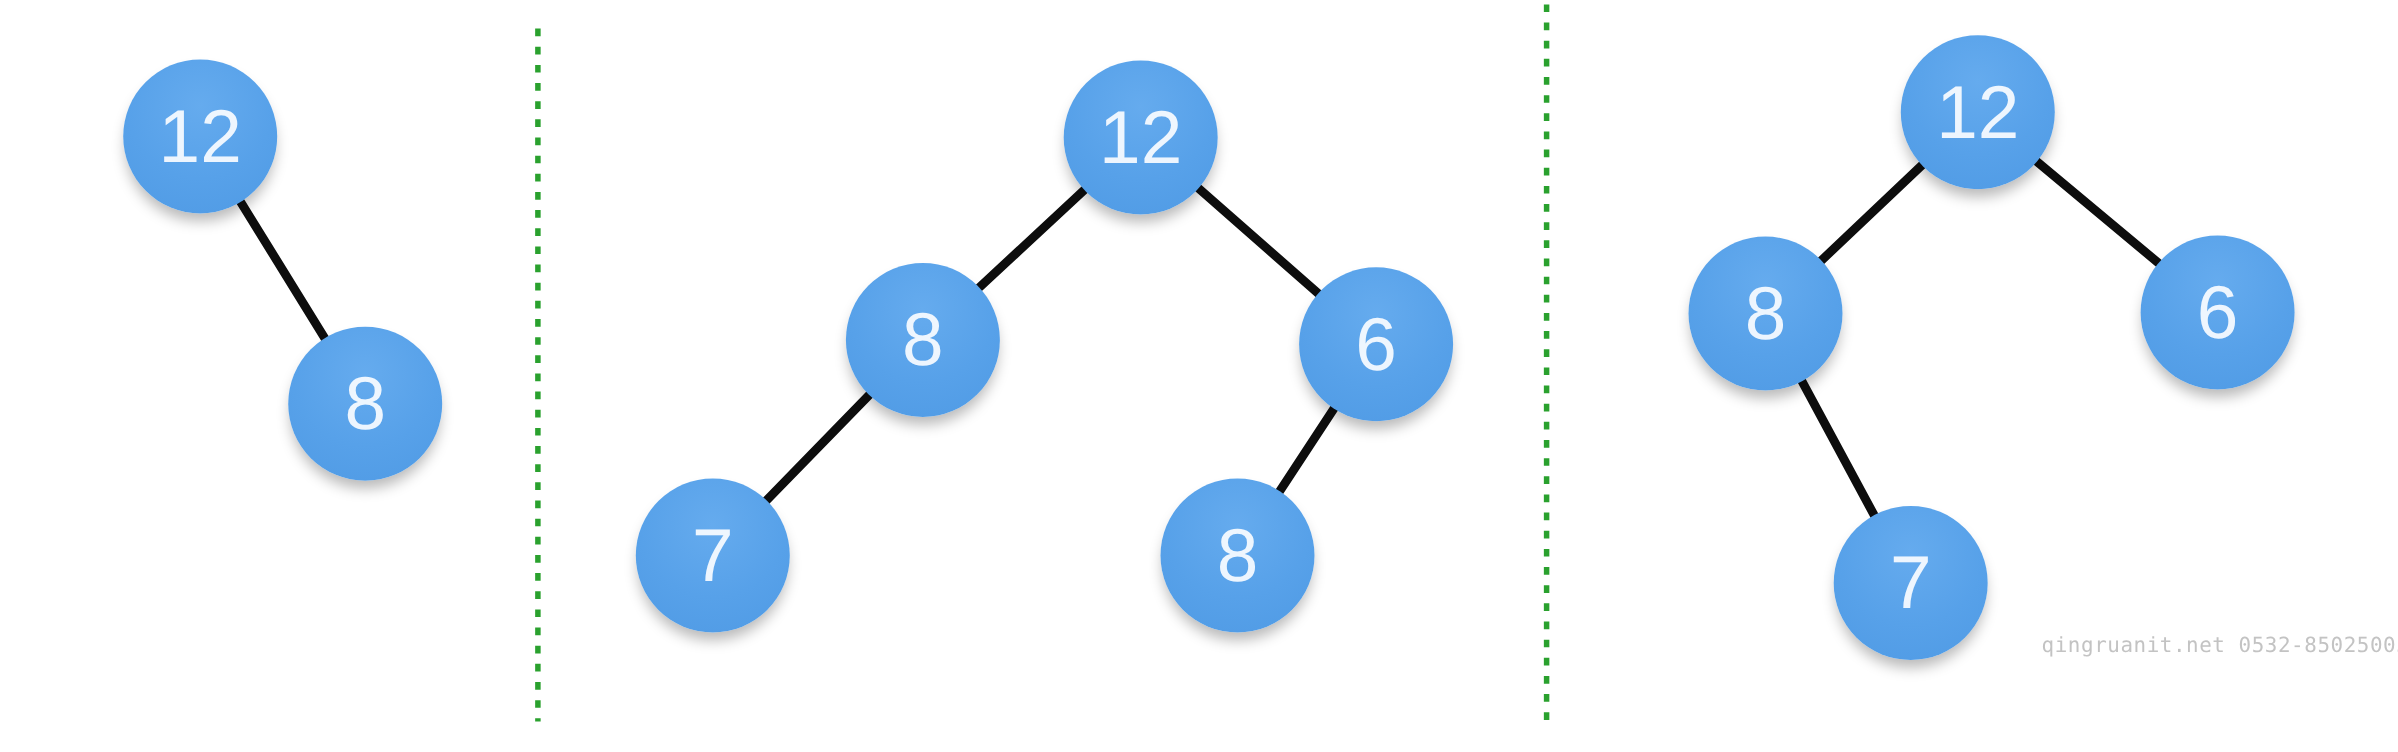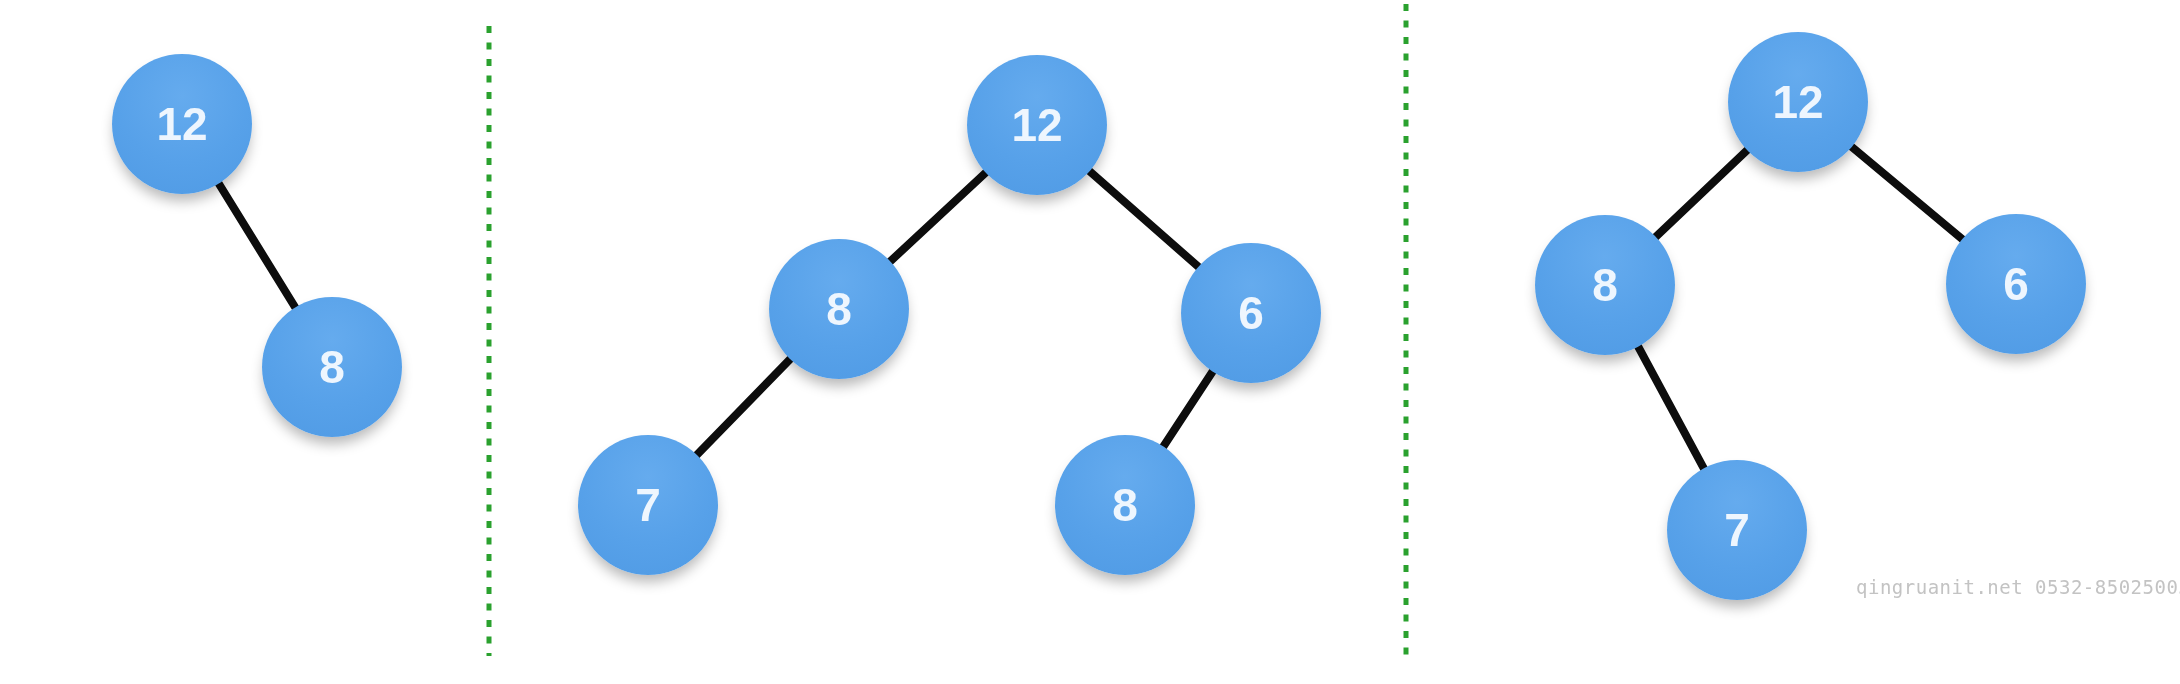--- a/index.html
+++ b/index.html
@@ -26,22 +26,22 @@
     position: absolute;
     width: 140px;
     height: 140px;
     border-radius: 50%;
     background: radial-gradient(circle at 50% 30%, #65abee 0%, #57a1e9 55%, #4f9ae4 100%);
     box-shadow: 0 9px 13px -2px rgba(0,0,0,0.28);
     display: flex;
     align-items: center;
     justify-content: center;
     color: rgba(245,250,255,0.95);
-    font-size: 46px;
-    font-weight: 700;
+    font-size: 68px;
+    font-weight: 400;
     line-height: 1;
     user-select: none;
   }
   #watermark {
     position: absolute;
     left: 1856px;
     top: 576px;
     font-family: "DejaVu Sans Mono", monospace;
     font-size: 19px;
     letter-spacing: 0.5px;

